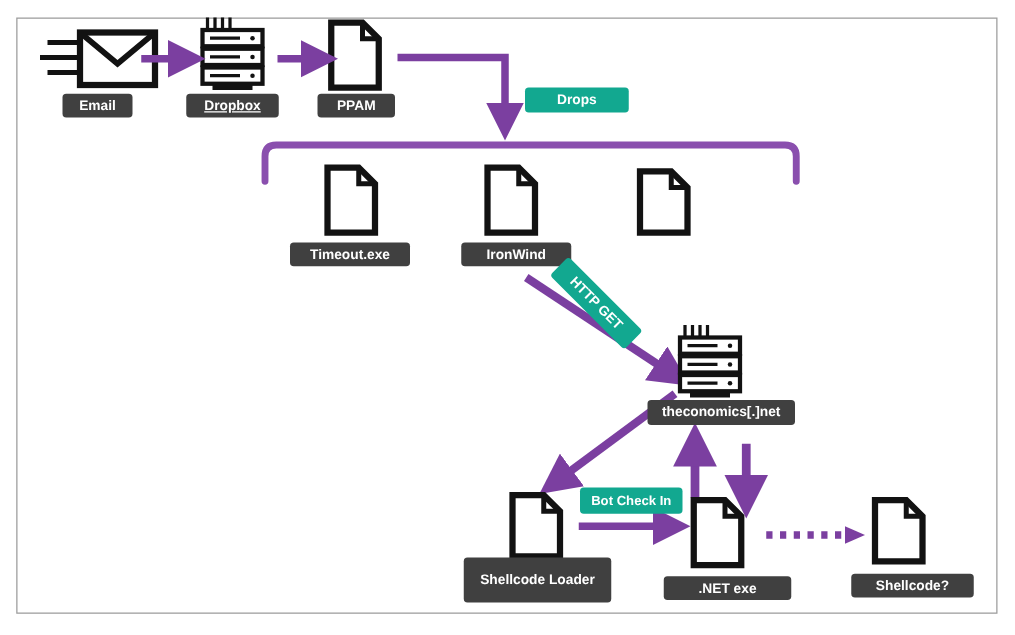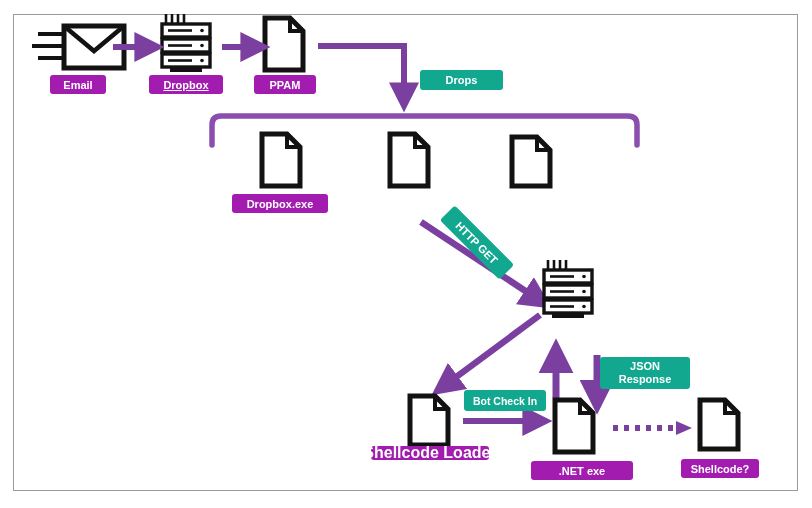--- a/index.html
+++ b/index.html
@@ -7,21 +7,21 @@
        font-family:"Liberation Sans","DejaVu Sans",sans-serif;}
   #frame{position:absolute;left:13px;top:14px;width:785px;height:477px;
          box-sizing:border-box;border:1.5px solid #9b9b9b;background:#fff;}
   #canvas{position:absolute;left:0;top:0;width:812px;height:508px;}
   svg#art{position:absolute;left:0;top:0;width:812px;height:508px;
           pointer-events:none;}
   .badge{position:absolute;box-sizing:border-box;
          color:#ffffff;font-weight:bold;text-align:center;
          border-radius:3px;white-space:nowrap;
          display:flex;align-items:center;justify-content:center;}
-  .blue{background:#a21caf;}
+  .blue{background:#404040;}
   .teal{background:#12A890;}
 </style>
 </head>
 <body>
 
 <div id="canvas">
   <div id="frame"></div>
 
   <svg id="art" viewBox="0 0 812 508" xmlns="http://www.w3.org/2000/svg">
     <defs>
@@ -126,34 +126,31 @@
   </svg>
 
   <div class="badge blue" style="left:50px;top:75px;width:56px;height:19px;font-size:11px;">Email</div>
 
   <div class="badge blue" style="left:149px;top:75px;width:74px;height:19px;font-size:11px;text-decoration:underline;">Dropbox</div>
 
   <div class="badge blue" style="left:254px;top:75px;width:62px;height:19px;font-size:11px;">PPAM</div>
 
   <div class="badge teal" style="left:420px;top:70px;width:83px;height:20px;font-size:11px;text-align:center;">Drops</div>
 
-  <div class="badge blue" style="left:232px;top:194px;width:96px;height:19px;font-size:11px;">Dropbox.exe</div>
+  <div class="badge blue" style="left:232px;top:194px;width:96px;height:19px;font-size:11px;">Timeout.exe</div>
 
+  <div class="badge blue" style="left:369px;top:194px;width:88px;height:19px;font-size:11px;">IronWind</div>
 
 
   <div class="badge teal" style="left:435px;top:232px;width:84px;height:21px;font-size:11px;
               transform:rotate(45deg);transform-origin:center center;">HTTP GET</div>
 
+  <div class="badge blue" style="left:518px;top:320px;width:118px;height:20px;font-size:11px;">theconomics[.]net</div>
 
   <div class="badge teal" style="left:464px;top:362px;width:82px;height:21px;font-size:10.5px;margin-top:28px;">Bot Check In</div>
 
-  <div class="badge teal" style="left:600px;top:357px;width:90px;height:32px;font-size:11px;
-              flex-direction:column;line-height:1.15;">
-    <span>JSON</span>
-    <span>Response</span>
-  </div>
 
-  <div class="badge blue" style="left:371px;top:446px;width:118px;height:14px;font-size:16px;">Shellcode Loader</div>
+  <div class="badge blue" style="left:371px;top:446px;width:118px;height:36px;font-size:11px;">Shellcode Loader</div>
 
   <div class="badge blue" style="left:531px;top:461px;width:102px;height:19px;font-size:11px;">.NET exe</div>
 
-  <div class="badge blue" style="left:681px;top:459px;width:78px;height:19px;font-size:11px;">Shellcode?</div>
+  <div class="badge blue" style="left:681px;top:459px;width:98px;height:19px;font-size:11px;">Shellcode?</div>
 </div>
 
 </body></html>

